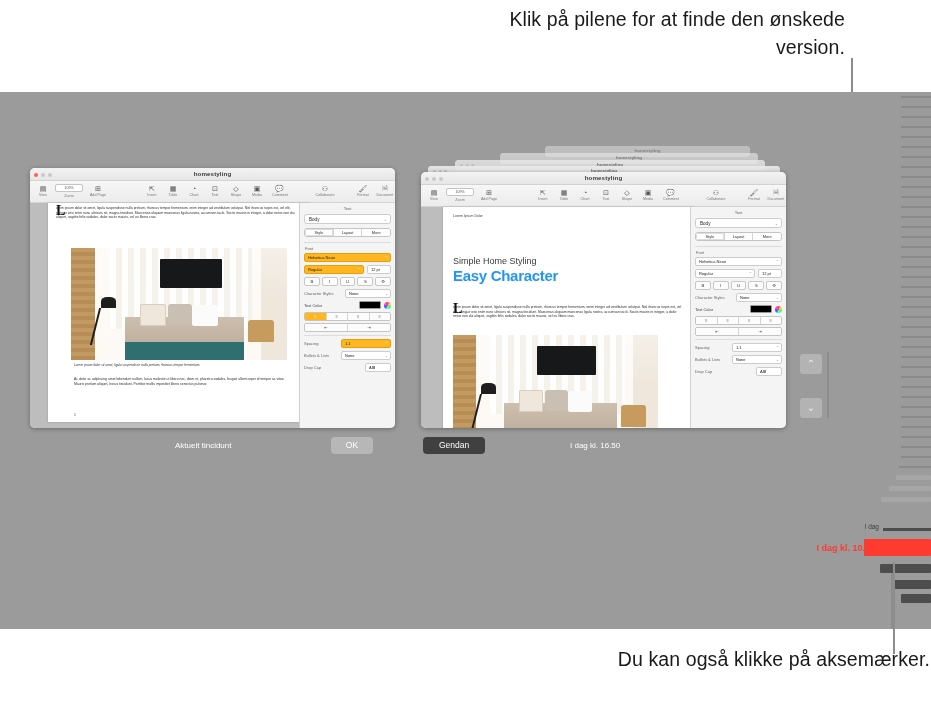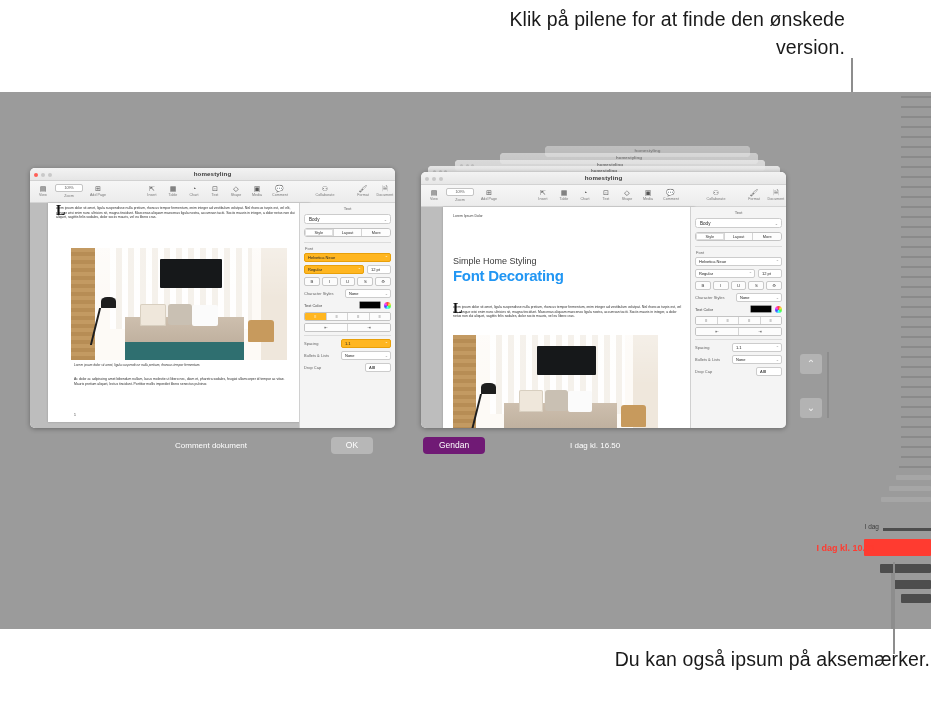--- a/index.html
+++ b/index.html
@@ -111,21 +111,21 @@
   .sb-t { position:absolute; left:0; right:0; top:2px; text-align:center; font-size:4.4px;
           color:#5d5d5d; font-weight:bold; }
   .sb-d { position:absolute; left:5px; top:3.5px; display:flex; gap:2.5px; }
   .sb-d i { width:3px; height:3px; border-radius:50%; background:#c6c6c6; display:block; }
 
   
   .blabel { position:absolute; font-size:8px; color:#fff; }
   .btn { position:absolute; border-radius:4px; text-align:center; font-size:8.5px;
          line-height:17px; height:17px; }
   #btn-ok { background:#b7b7b7; color:#fff; }
-  #btn-gendan { background:#701a75; color:#fff; }
+  #btn-gendan { background:#404040; color:#fff; }
 
   
   .arw { position:absolute; width:22px; height:20px; background:#b3b3b3; border-radius:3px;
          text-align:center; line-height:20px; color:#efefef; font-size:10px; }
 
   
   #timeline { position:absolute; right:0; top:92px; width:72px; height:537px; }
   .tick { position:absolute; right:0; background:#8a8a8a; height:2px; }
   .tick.dk { background:#4d4d4d; height:9px; border-radius:1px; }
   .tick.md { background:#a6a6a6; height:5px; border-radius:1px; }
@@ -407,21 +407,21 @@
       <div class="tb-item" style="left:344px; top:3px; width:22px;">
         <span class="tb-gl">🗎</span>
         <span class="tb-lb">Document</span>
       </div>
     </div>
 
     <div class="docbody" style="height:278px;padding-left:27px;">
       <div class="page" style="left:22px; top:0; width:252px; bottom:6px;">
         <div class="kicker" style="position:absolute; left:10px; top:7px;">Lorem Ipsum Dolor</div>
         <div class="h-sub" style="position:absolute; left:10px; top:49px;">Simple Home Styling</div>
-        <div class="h-main" style="position:absolute; left:10px; top:60px;">Font Decorating</div>
+        <div class="h-main" style="position:absolute; left:10px; top:60px;">Easy Character</div>
         <div class="tiny" style="position:absolute; left:10px; top:98px; width:232px;">orem ipsum dolor sit amet, ligula suspendisse nulla pretium, rhoncus tempor fermentum, enim integer ad vestibulum volutpat. Nisl rhoncus turpis est, vel elit, congue wisi enim nunc ultricies sit, magna tincidunt. Maecenas aliquam maecenas ligula nostra, accumsan taciti. Sociis mauris in integer, a dolor netus non dui aliquet, sagittis felis sodales, dolor sociis mauris, vel eu libero cras.</div>
         <div class="dropcap" style="position:absolute; left:10px; top:96px;">L</div>
         <div class="photo" style="position:absolute; left:10px; top:128px; width:205px; height:110px;">
           <div class="pano"></div>
           <div class="curtain"></div>
           <div class="wood"></div>
           <div class="tv"></div>
           <div class="bed"></div>
           <div class="pil1"></div>
           <div class="pil2"></div>
@@ -511,21 +511,21 @@
           </div>
         </div>
       </div>
     </div>
   </div>
 
   <div class="arw" id="arrow-up" style="left:800px; top:354px;">⌃</div>
   <div class="arw" id="arrow-down" style="left:800px; top:398px;">⌄</div>
   <div class="edgeline" style="left:827px; top:352px; height:66px;"></div>
 
-  <div class="blabel" id="lab-current" style="left:175px; top:441px;">Comment dokument</div>
+  <div class="blabel" id="lab-current" style="left:175px; top:441px;">Aktuelt tincidunt</div>
   <div class="btn" id="btn-ok" style="left:331px; top:437px; width:42px;">OK</div>
   <div class="btn" id="btn-gendan" style="left:423px; top:437px; width:62px;">Gendan</div>
   <div class="blabel" id="lab-version" style="left:570px; top:441px;">I dag kl. 16.50</div>
 
   <div id="timeline">
     <div class="tick" style="top:4px;  width:30px;"></div>
     <div class="tick" style="top:14px; width:30px;"></div>
     <div class="tick" style="top:24px; width:30px;"></div>
     <div class="tick" style="top:34px; width:30px;"></div>
     <div class="tick" style="top:44px; width:30px;"></div>
@@ -569,15 +569,15 @@
     <div class="tl-today" style="top:431px;">I dag</div>
     <div class="tick red" style="top:447px;width:67px;"></div>
     <div class="tl-red" style="top:451px;">I dag kl. 10.81</div>
     <div class="tick dk" style="top:472px;width:51px;"></div>
     <div class="tick dk" style="top:488px;width:40px;"></div>
     <div class="tick dk" style="top:502px;width:30px;"></div>
     <div class="hint" style="right:38px; top:481px; height:56px; width:2px; background:#8d8d8d;"></div>
   </div>
 
   <div class="leader" id="leader-bottom"></div>
-  <div class="callout" id="callout-bottom">Du kan også ipsum på aksemærker.</div>
+  <div class="callout" id="callout-bottom">Du kan også klikke på aksemærker.</div>
 
 </div>
 
 </body></html>

